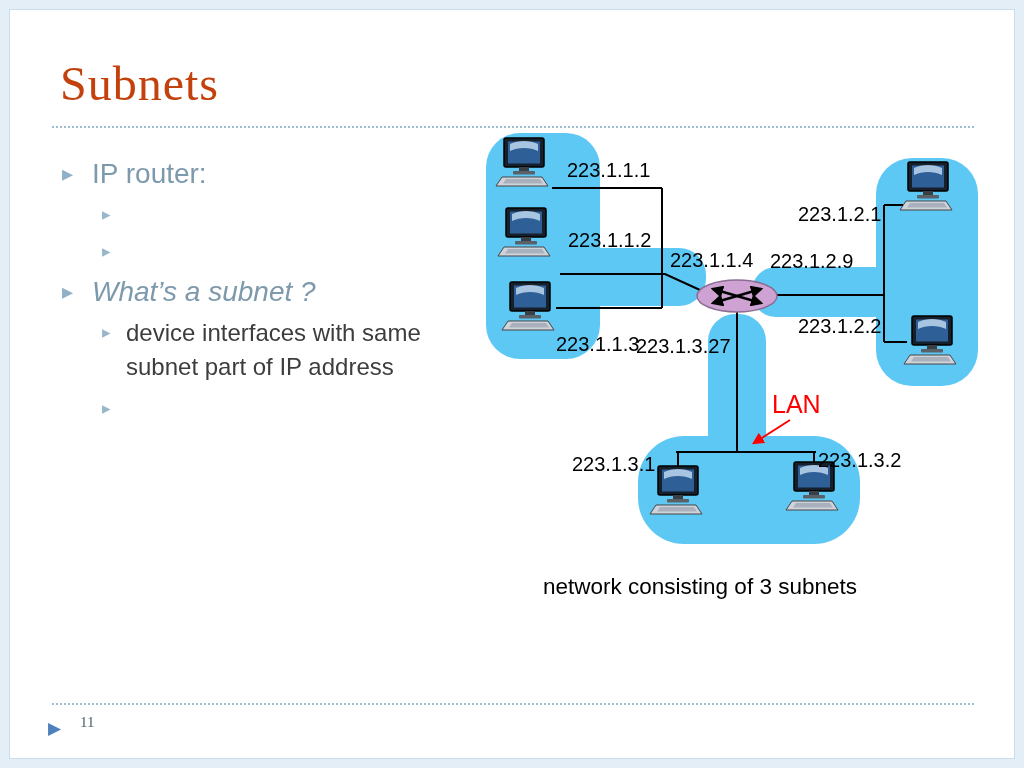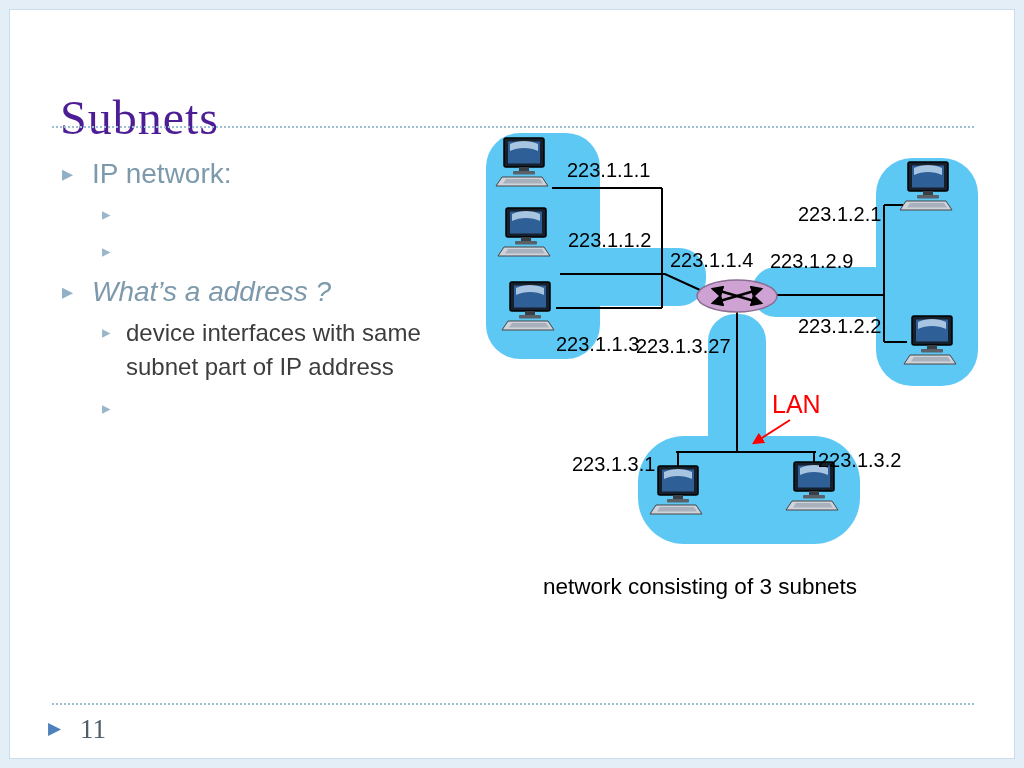--- a/index.html
+++ b/index.html
@@ -10,21 +10,21 @@
   }
   .frame {
     position:absolute; inset:0; box-sizing:border-box;
     border:9px solid #e3eef6;
     box-shadow: inset 0 0 0 1px #c9dded;
     pointer-events:none;
   }
   .title {
     position:absolute; left:60px; top:56px;
     font-family:"Liberation Serif", serif;
-    font-size:48px; color:#4c1d95; letter-spacing:1px;margin-top:34px;
+    font-size:48px; color:#c2410c; letter-spacing:1px;
   }
   .rule { position:absolute; left:52px; right:50px; border-top:2px dotted #9dbdd3; }
   .rule-top { top:126px; }
   .rule-bottom { top:703px; }
 
   .content { position:absolute; left:62px; top:146px; width:420px; }
   .li { display:flex; align-items:flex-start; }
   .li .txt { white-space:pre-line; }
   .l1 { font-size:28px; color:#7d99ac; margin:12px 0 4px 0; }
   .l1 .bullet { width:30px; flex:0 0 30px; font-size:22px; color:#8fb0c6; padding-top:3px; }
@@ -33,45 +33,45 @@
   .italic .txt { font-style:italic; }
 
   .diagram { position:absolute; left:0; top:0; width:1024px; height:768px; }
   .ip-label { font-family:"Liberation Sans", sans-serif; font-size:20px; fill:#000; }
   .lan-label { font-family:"Liberation Sans", sans-serif; font-size:25px; fill:#fe0000; }
   .caption { font-family:"Liberation Sans", sans-serif; font-size:22.5px; fill:#000; }
 
   .footer-tri { position:absolute; left:48px; top:718px; font-size:17px; color:#4f81bd; }
   .page-num {
     position:absolute; left:80px; top:714px;
-    font-family:"Liberation Serif", serif; font-size:27px; color:#4e5e6a;
+    font-family:"Liberation Serif", serif; font-size:15px; color:#4e5e6a;
   }
 </style>
 </head>
 <body>
 
 <div class="frame"></div>
 
 <div class="title">Subnets</div>
 <div class="rule rule-top"></div>
 
 <div class="content">
   <div class="li l1">
     <span class="bullet">▸</span>
-    <span class="txt">IP network:</span>
+    <span class="txt">IP router:</span>
   </div>
   <div class="li l2">
     <span class="bullet">▸</span>
   </div>
   <div class="li l2">
     <span class="bullet">▸</span>
   </div>
   <div class="li l1 italic">
     <span class="bullet">▸</span>
-    <span class="txt">What’s a address ?</span>
+    <span class="txt">What’s a subnet ?</span>
   </div>
   <div class="li l2">
     <span class="bullet">▸</span>
     <span class="txt">device interfaces with same
 subnet part of IP address</span>
   </div>
   <div class="li l2">
     <span class="bullet">▸</span>
   </div>
 </div>

